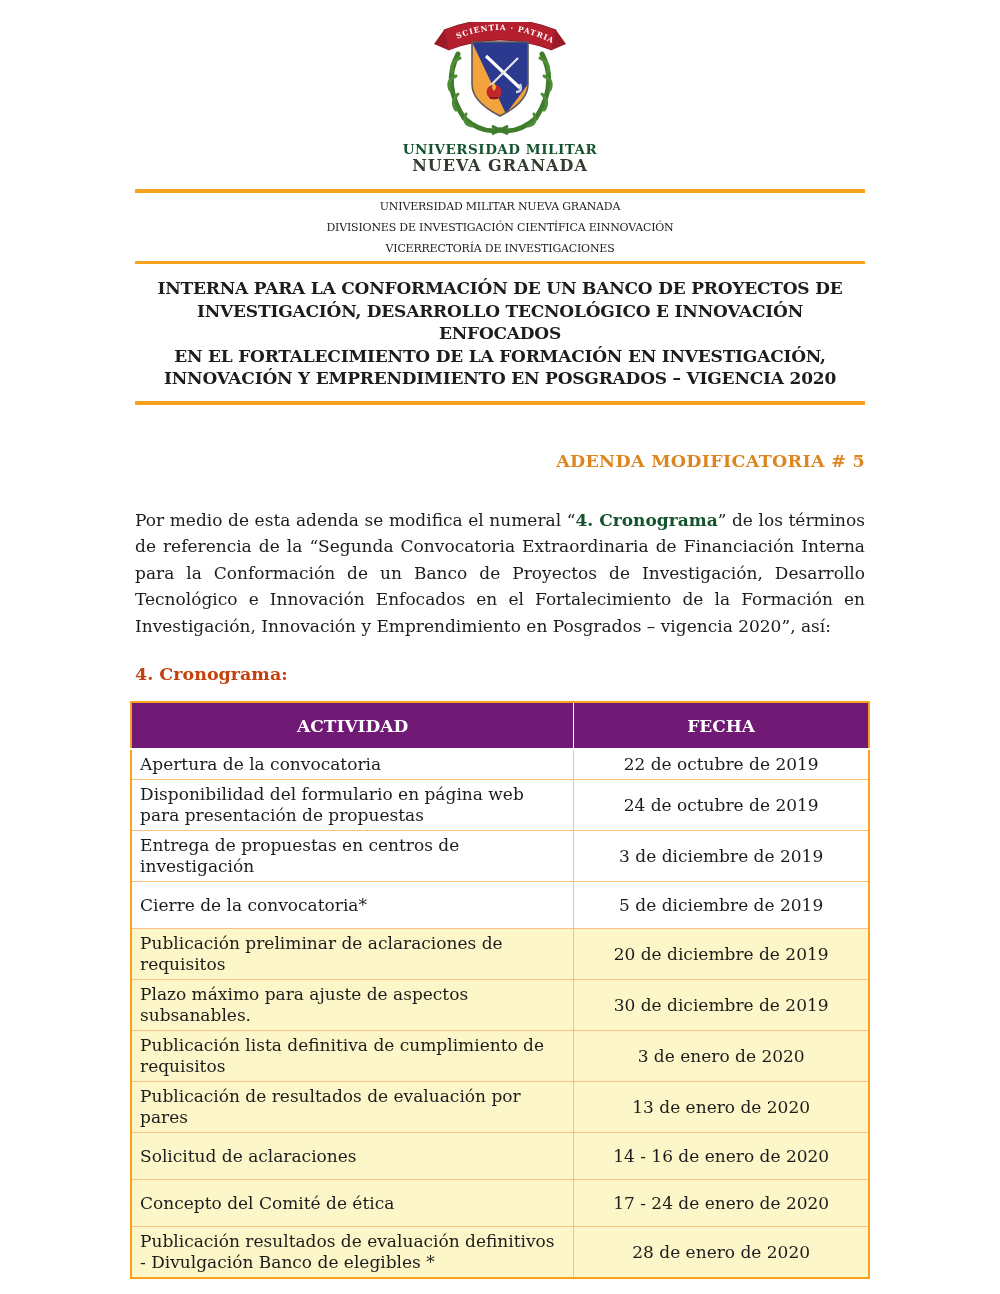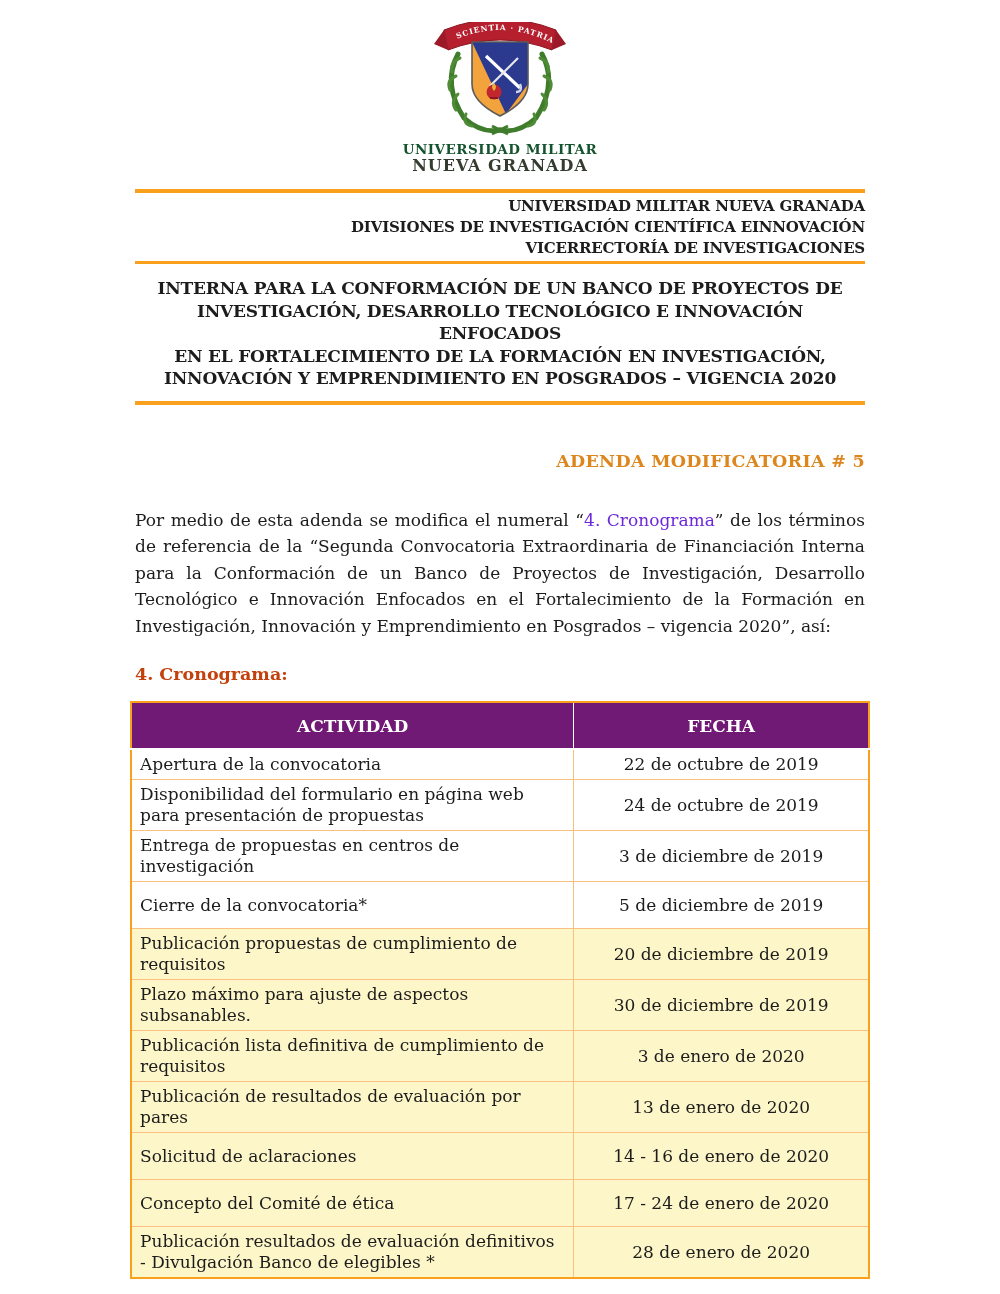--- a/index.html
+++ b/index.html
@@ -19,43 +19,42 @@
   .logo-name .l1 { font-size: 13.5px; font-weight: bold; letter-spacing: .5px; color: #14532d; }
   .logo-name .l2 { font-size: 16px; font-weight: bold; letter-spacing: 1px; color: #343c30; }
 
   
   .rule { height: 4px; background: #f9a11c; border: none; }
   .rule.thin { height: 3px; }
 
   
   .inst-header { text-align: center; padding: 3px 0 2px; }
   .inst-header div {
-    font-weight: bold; font-size: 15px; line-height: 21px;
+    font-weight: normal; font-size: 11px; line-height: 21px;
     letter-spacing: -0.2px;
-    text-align: right;
   }
 
   
   .main-title { text-align: center; margin: 13px 0 11px; }
   .main-title div {
     font-weight: bold; font-size: 17px; line-height: 22.5px;
     letter-spacing: -0.2px;
   }
 
   .adenda-heading {
     margin-top: 46px; text-align: right;
     color: #dd861e; font-weight: bold; font-size: 17.5px;
     letter-spacing: .3px;
   }
 
   .body-paragraph {
     margin-top: 36px; text-align: justify;
     font-size: 17px; line-height: 26.5px;
   }
-  .body-paragraph .hl { color: #6d28d9; font-weight: normal; }
+  .body-paragraph .hl { color: #14532d; font-weight: bold; }
 
   .section-heading {
     margin-top: 25px;
     color: #c2410c; font-weight: bold; font-size: 17.5px;
   }
 
   
   table.cronograma {
     margin-top: 17px; width: 740px; margin-left: -5px;
     border-collapse: collapse;
@@ -179,21 +178,21 @@
         </tr>
         <tr>
           <td class="cell-actividad">Entrega de propuestas en centros de investigación</td>
           <td class="cell-fecha">3 de diciembre de 2019</td>
         </tr>
         <tr>
           <td class="cell-actividad">Cierre de la convocatoria*</td>
           <td class="cell-fecha">5 de diciembre de 2019</td>
         </tr>
         <tr class="shaded">
-          <td class="cell-actividad">Publicación propuestas de cumplimiento de requisitos</td>
+          <td class="cell-actividad">Publicación preliminar de aclaraciones de requisitos</td>
           <td class="cell-fecha">20 de diciembre de 2019</td>
         </tr>
         <tr class="shaded">
           <td class="cell-actividad">Plazo máximo para ajuste de aspectos subsanables.</td>
           <td class="cell-fecha">30 de diciembre de 2019</td>
         </tr>
         <tr class="shaded">
           <td class="cell-actividad">Publicación lista definitiva de cumplimiento de requisitos</td>
           <td class="cell-fecha">3 de enero de 2020</td>
         </tr>

